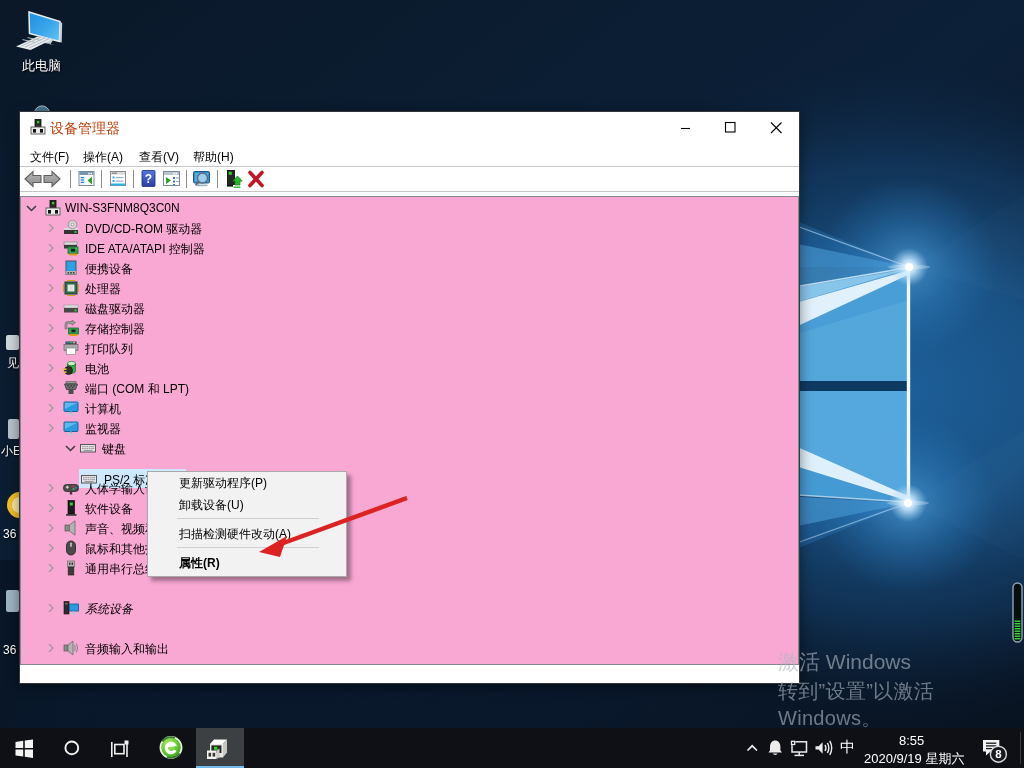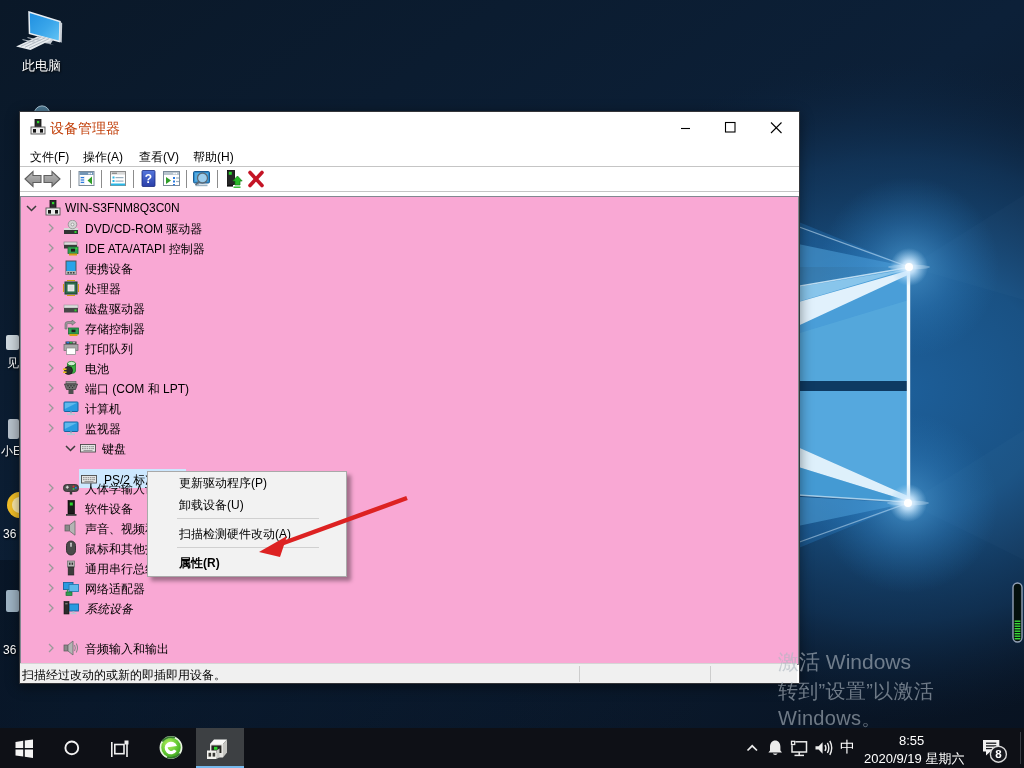--- a/index.html
+++ b/index.html
@@ -593,53 +593,39 @@
       </div>
 <div class="trow" style="top:361px;left:0;width:775px;">
         <svg class="chev" style="left:27px" width="6" height="10" viewBox="0 0 6 10">
           <polyline points="1,1 5,5 1,9" fill="none" stroke="#9a9a9a" stroke-width="1.3"></polyline>
         </svg>
         <svg class="ticon" style="left:42px" width="16" height="16">
           <use href="#ic-usb"></use>
         </svg>
         <span class="lbl" style="left:64px">通用串行总线控制器</span>
       </div>
-<div class="trow" style="top:381px;left:0;width:775px;">
-        <svg class="chev" style="left:27px" width="6" height="10" viewBox="0 0 6 10">
-          <polyline points="1,1 5,5 1,9" fill="none" stroke="#9a9a9a" stroke-width="1.3"></polyline>
-        </svg>
-        <svg class="ticon" style="left:42px" width="16" height="16">
-          <use href="#ic-net"></use>
-        </svg>
-        <span class="lbl" style="left:64px">网络适配器</span>
-      </div>
 <div class="trow" style="top:401px;left:0;width:775px;font-style:italic;">
         <svg class="chev" style="left:27px" width="6" height="10" viewBox="0 0 6 10">
           <polyline points="1,1 5,5 1,9" fill="none" stroke="#9a9a9a" stroke-width="1.3"></polyline>
         </svg>
         <svg class="ticon" style="left:42px" width="16" height="16">
           <use href="#ic-sys"></use>
         </svg>
         <span class="lbl" style="left:64px">系统设备</span>
       </div>
 <div class="trow" style="top:441px;left:0;width:775px;">
         <svg class="chev" style="left:27px" width="6" height="10" viewBox="0 0 6 10">
           <polyline points="1,1 5,5 1,9" fill="none" stroke="#9a9a9a" stroke-width="1.3"></polyline>
         </svg>
         <svg class="ticon" style="left:42px" width="16" height="16">
           <use href="#ic-audio"></use>
         </svg>
         <span class="lbl" style="left:64px">音频输入和输出</span>
       </div>
 </div>
-  <div id="statusbar">
-    <span style="position:absolute;left:2px;top:3px;">扫描经过改动的或新的即插即用设备。</span>
-    <div class="ssep" style="left:559px"></div>
-    <div class="ssep" style="left:690px"></div>
-  </div>
 </div>
 
 <div id="ctxmenu">
   <span class="citem" style="top:3px">更新驱动程序(P)</span>
   <span class="citem" style="top:25px">卸载设备(U)</span>
   <div class="csep" style="top:46px"></div>
   <span class="citem" style="top:54px">扫描检测硬件改动(A)</span>
   <div class="csep" style="top:75px"></div>
   <span class="citem" style="top:83px;font-weight:bold">属性(R)</span>
 </div>

